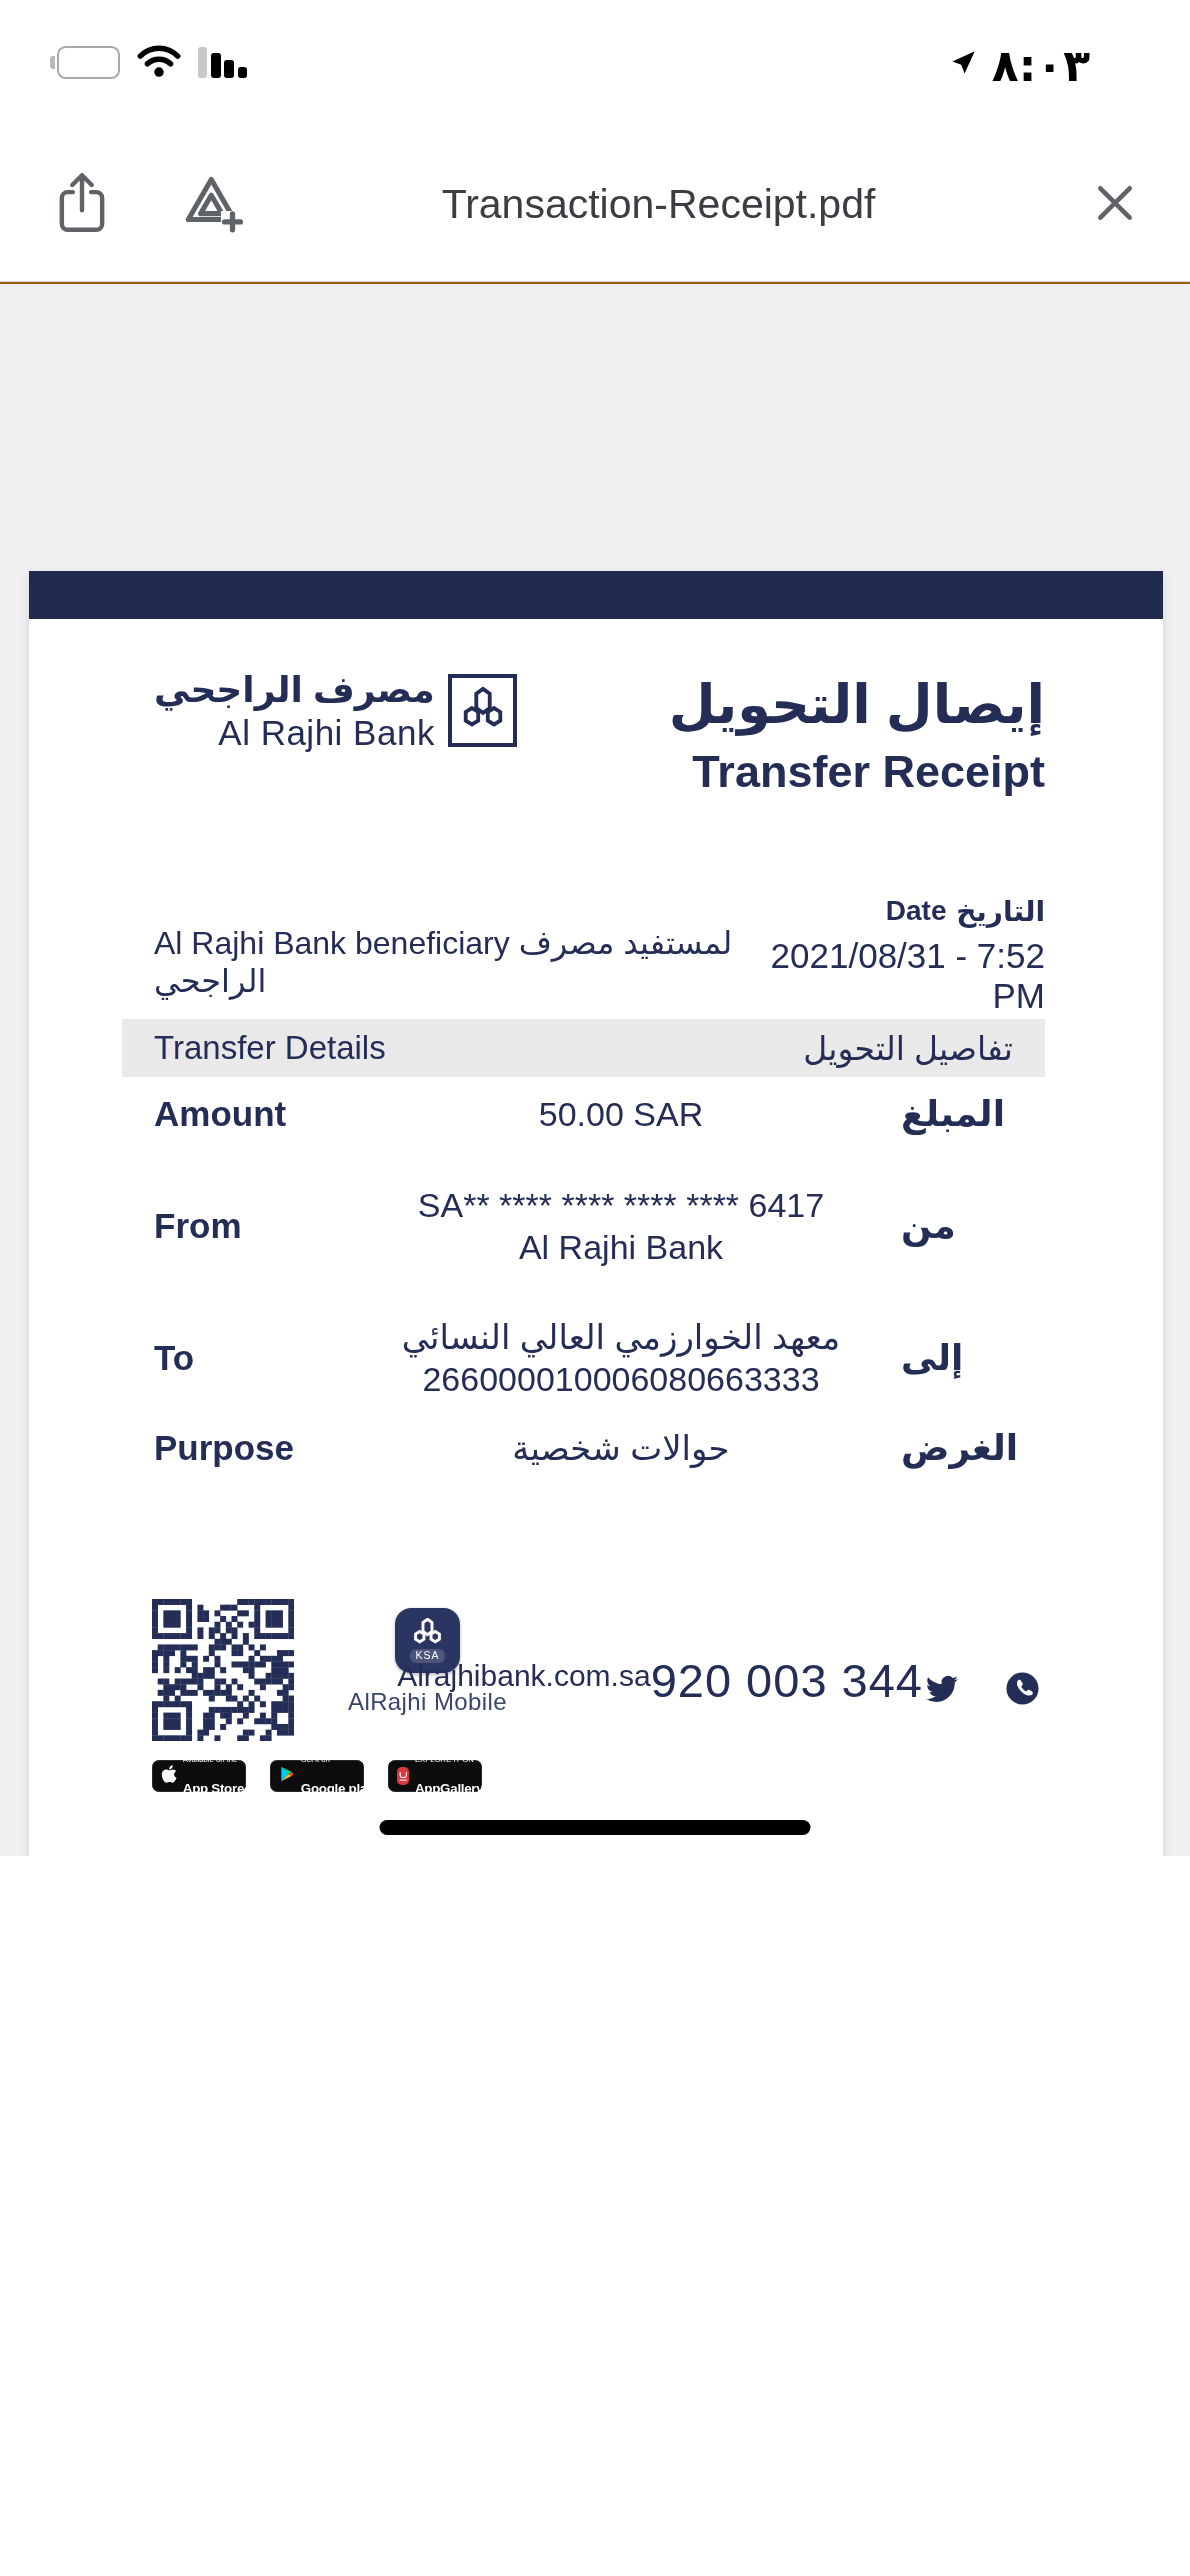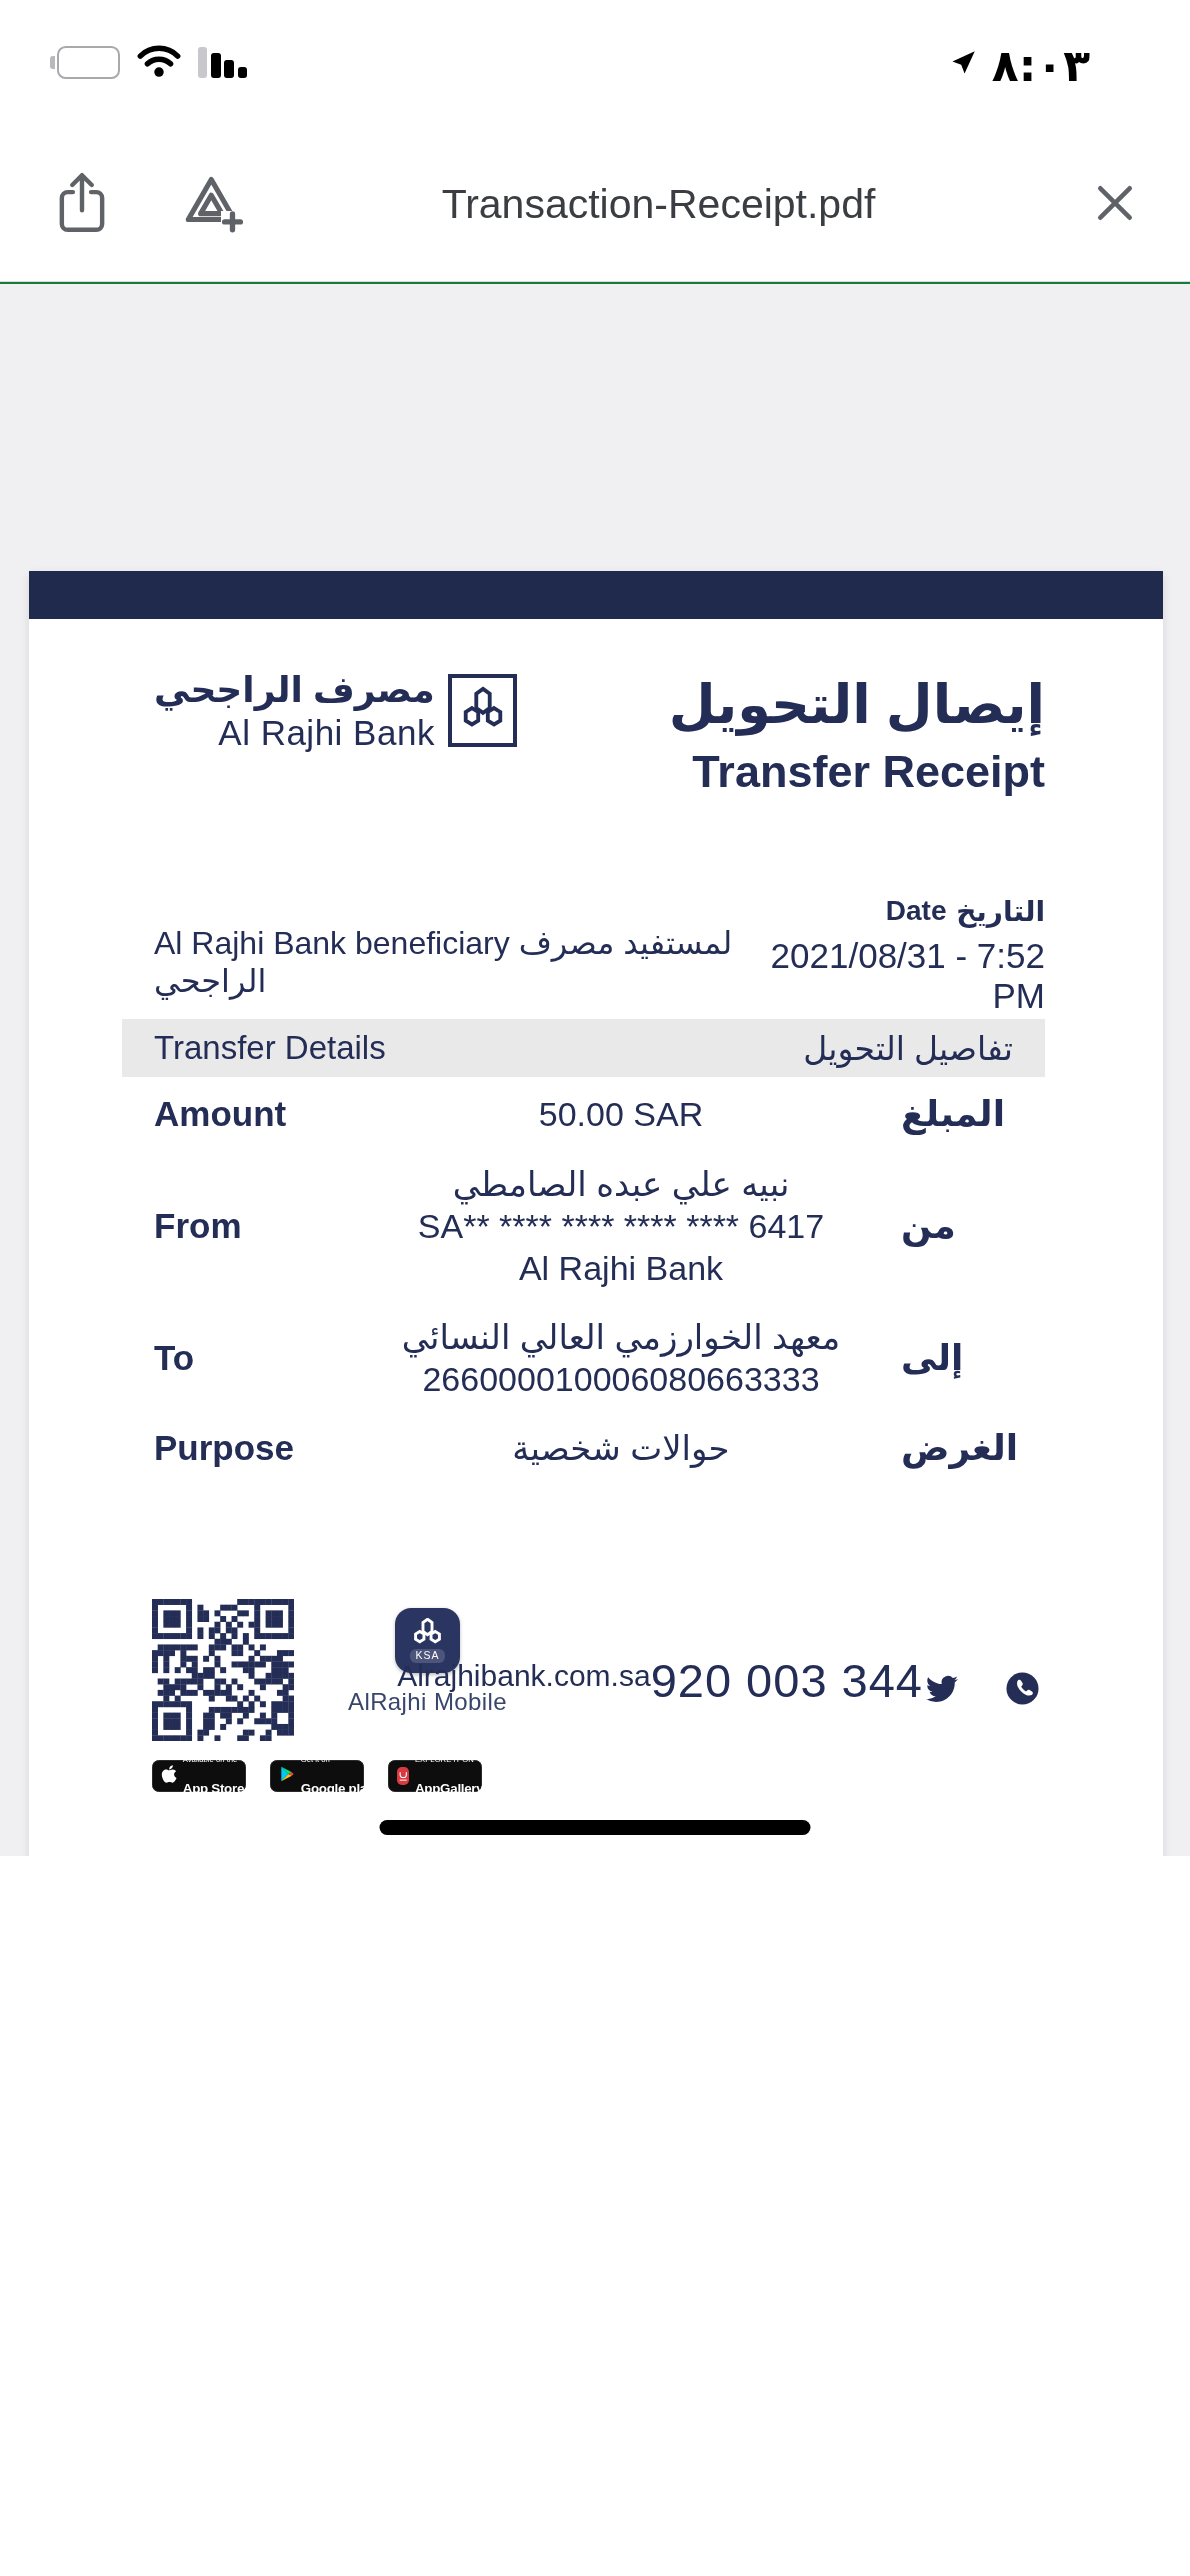--- a/index.html
+++ b/index.html
@@ -2,21 +2,21 @@
 <html style="--navy: #232d55; --navy-bar: #202a4d; --page-bg: #f0f0f3; --section-bg: #e9e9ea; --huawei-red: #d93a41; --app-icon-bg: #2b3561;"><head>
 <meta charset="utf-8">
 <style>
   :root{
     --navy:#232d55; --navy-bar:#202a4d; --page-bg:#f0f0f3; --section-bg:#e9e9ea;
     --icon-gray:#5f6368; --badge-bg:#0d0d0d; --huawei-red:#d93a41; --app-icon-bg:#2b3561;
   }
   *{box-sizing:border-box;}
   html,body{margin:0;padding:0;}
   body{width:1190px;height:2576px;font-family:"Liberation Sans","DejaVu Sans",sans-serif;background:#fff;}
-  .screen{position:relative;width:1190px;height:1856px;overflow:hidden;background:#15803d;}
+  .screen{position:relative;width:1190px;height:1856px;overflow:hidden;background:#a16207;}
 
   
   .status-bar{position:absolute;top:0;left:0;width:100%;height:127px;background:#fff;}
   .sb-left{position:absolute;left:50px;top:44px;display:flex;align-items:center;gap:17px;}
   .battery{position:relative;display:flex;align-items:center;}
   .battery .nub{width:4.8px;height:13.4px;background:#b9b9bd;border-radius:2.9px 0 0 2.9px;margin-right:1.9px;}
   .battery .body{width:63px;height:33px;border:2.9px solid #a9a9ad;border-radius:8.6px;padding:2.9px;}
   .battery .fill{width:100%;height:100%;background:#000;border-radius:3.8px;}
   .cell-bars{display:flex;align-items:flex-end;gap:3.8px;height:31px;}
   .cell-bars i{display:block;width:9.6px;border-radius:2.9px;background:#000;}
@@ -204,21 +204,20 @@
           <div class="t-label-en">Amount</div>
           <div class="t-val">
             <div dir="auto">50.00 SAR</div>
           </div>
           <div class="t-label-ar">المبلغ</div>
         </div>
 
         <div class="t-row row-from">
           <div class="t-label-en">From</div>
           <div class="t-val">
-            <div dir="auto">نبيه علي عبده الصامطي</div>
             <div dir="auto">SA** **** **** **** **** 6417</div>
             <div dir="auto">Al Rajhi Bank</div>
           </div>
           <div class="t-label-ar">من</div>
         </div>
 
         <div class="t-row row-to">
           <div class="t-label-en">To</div>
           <div class="t-val">
             <div dir="auto">معهد الخوارزمي العالي النسائي</div>

